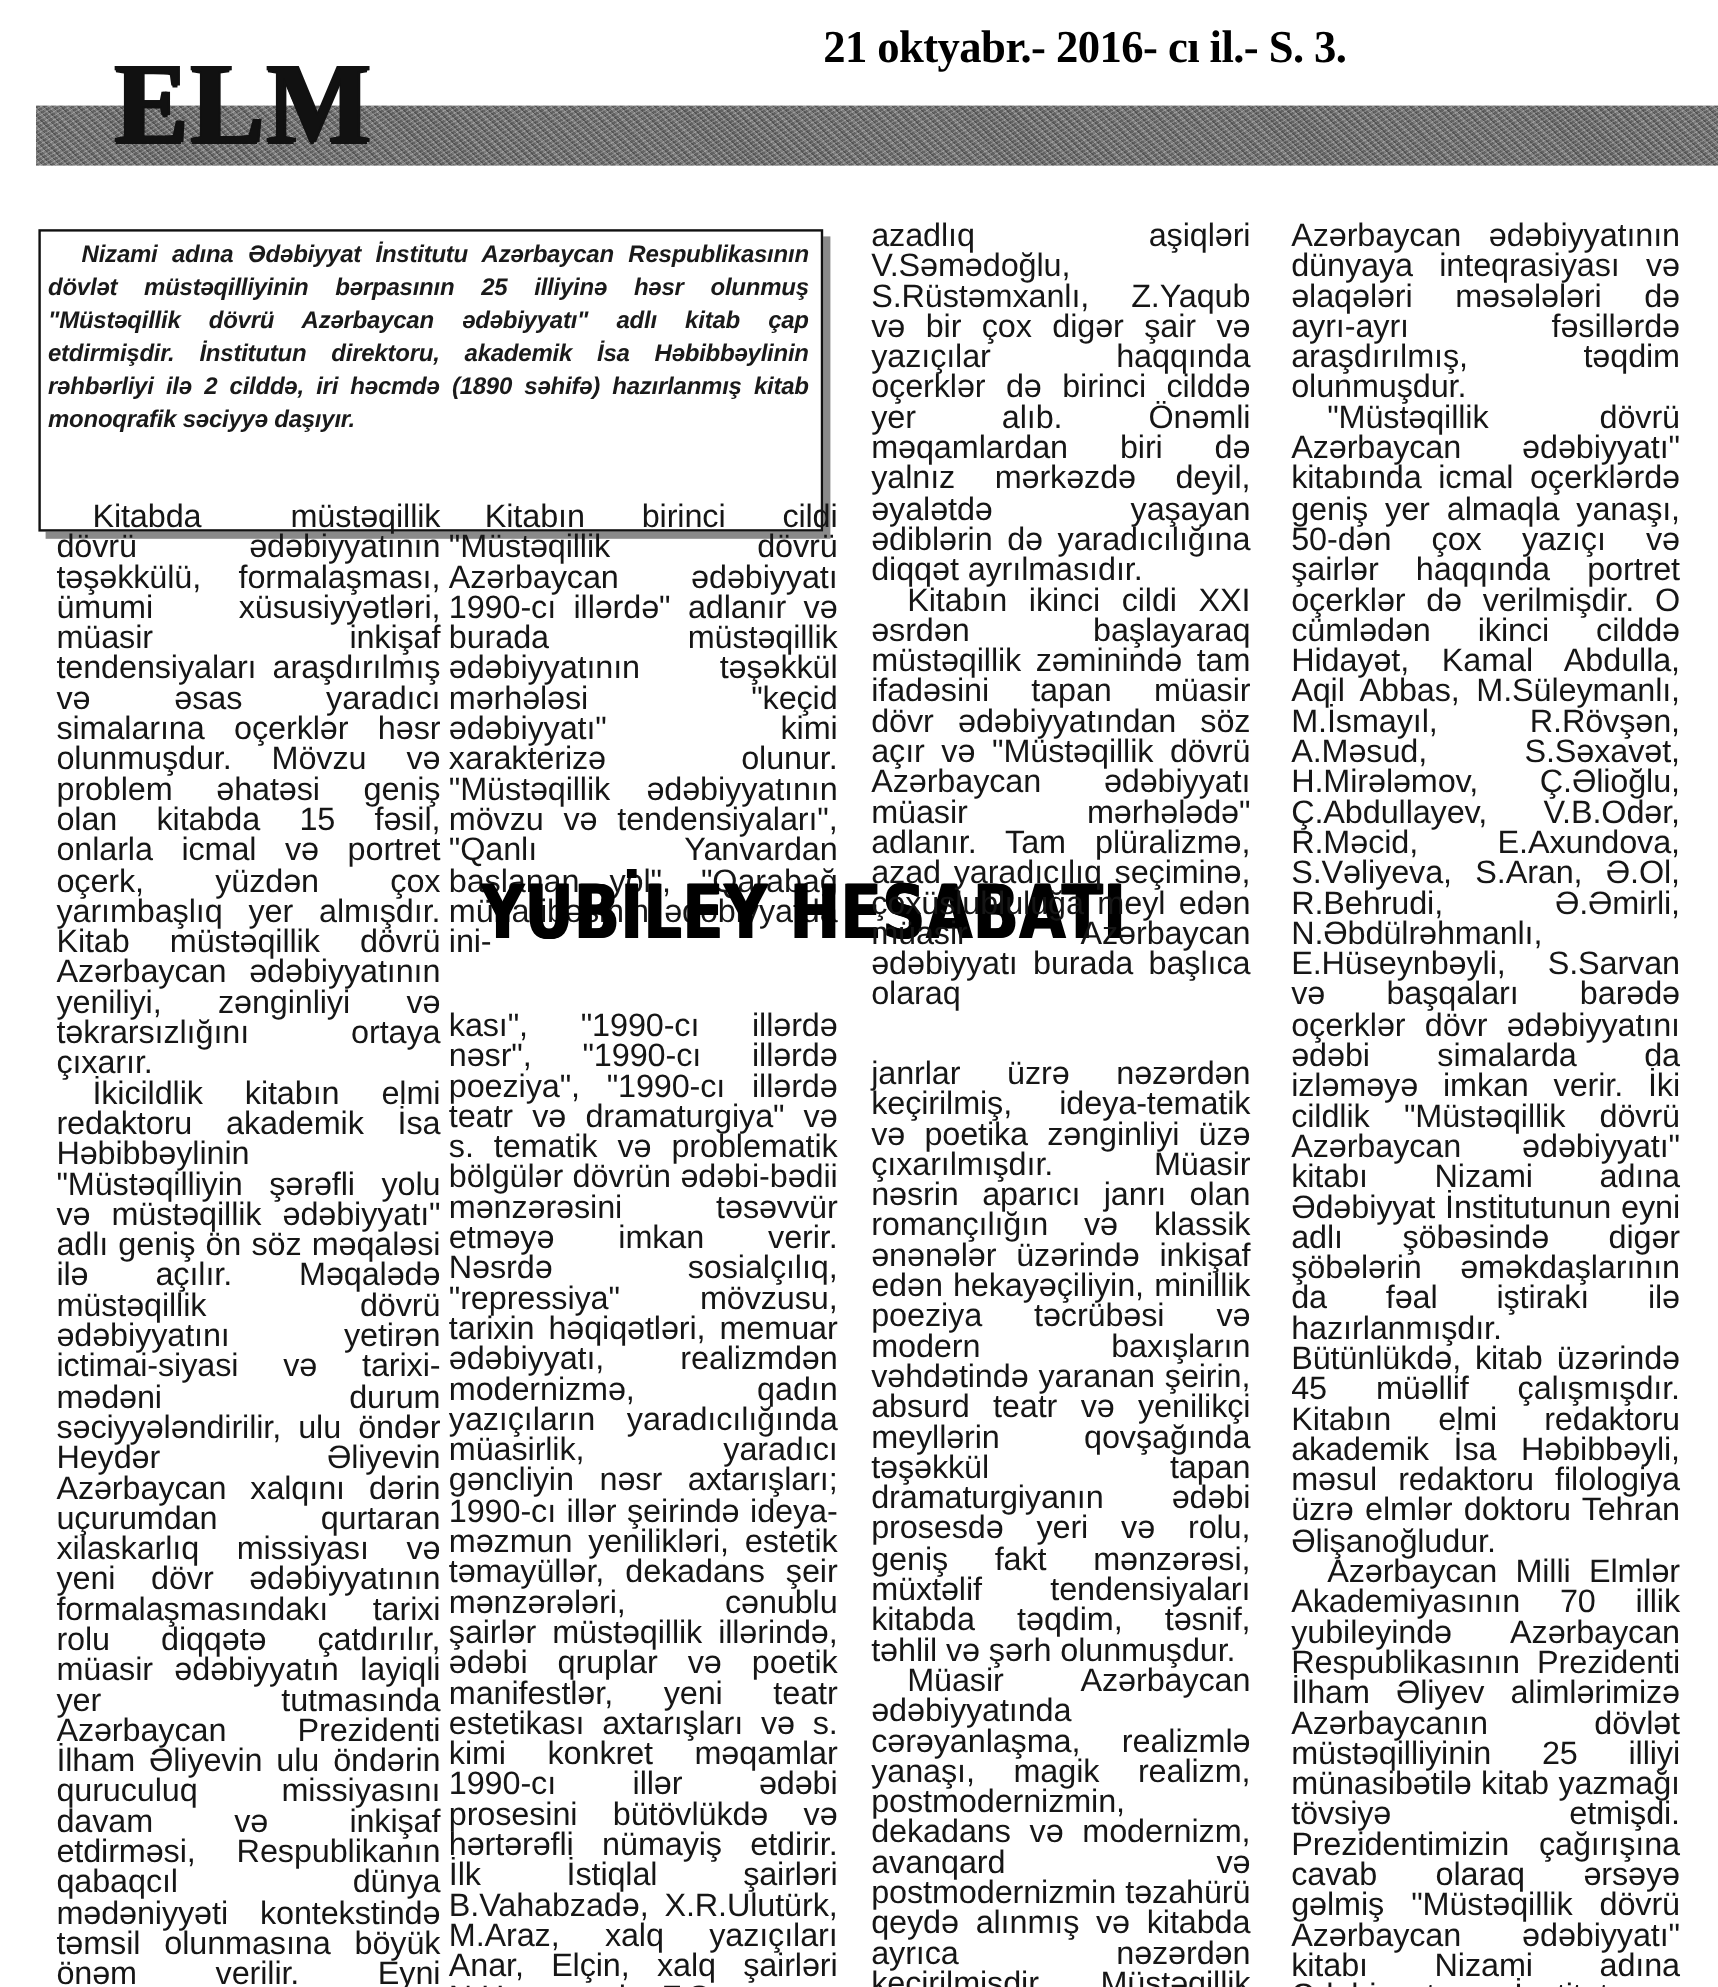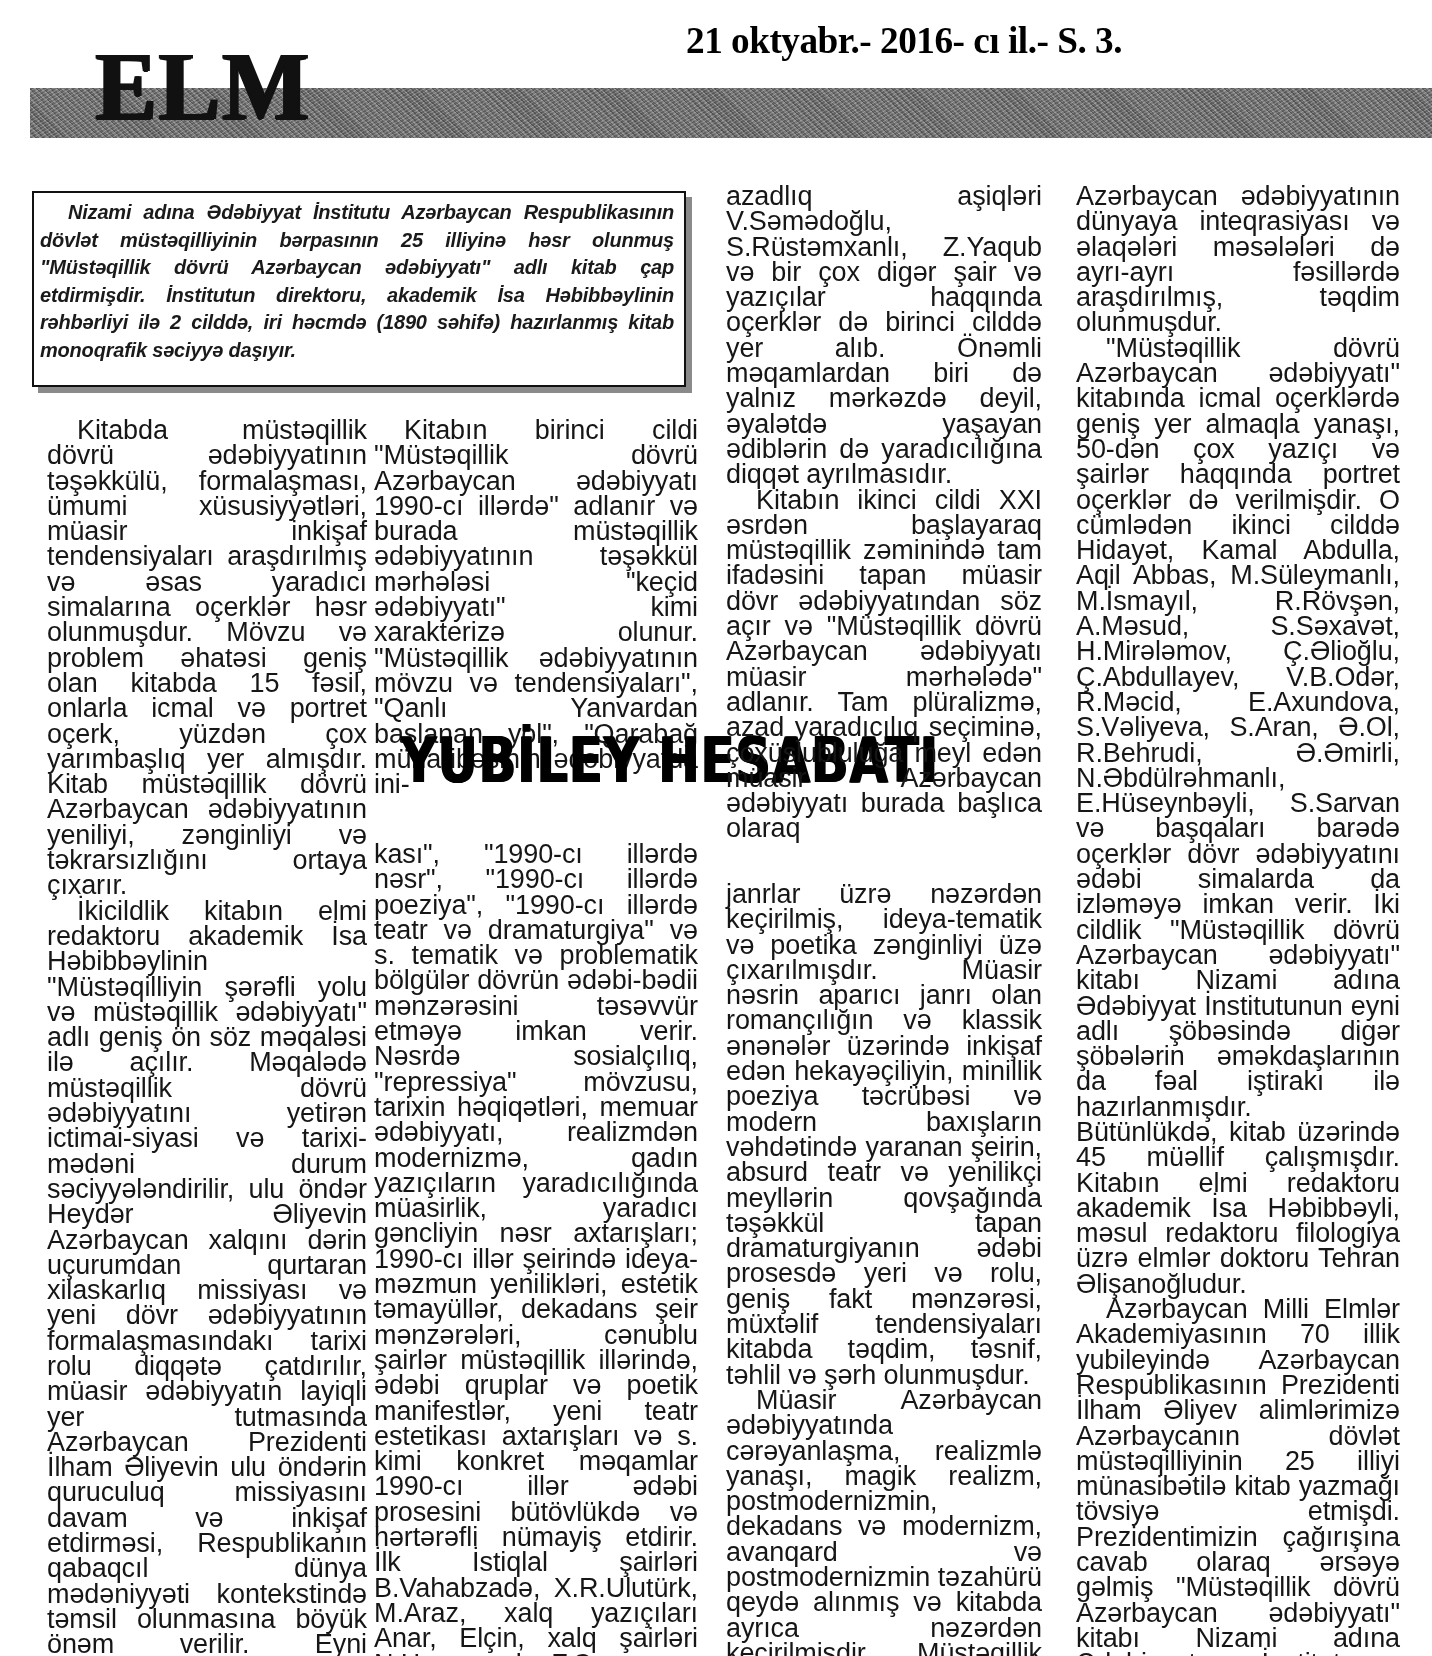--- a/index.html
+++ b/index.html
@@ -21,21 +21,21 @@
     letter-spacing: 2px; color: #111; line-height: 1;
     transform: scaleY(1.05);
     text-shadow: 2px 0 #111, -1px 0 #111, 0 1px #111;
   }
   .dateline {
     position: absolute; left: 686px; top: 18px;
     font-family: "Liberation Serif", serif; font-weight: bold; font-size: 38px;
     letter-spacing: -0.5px; color: #000; transform: scaleX(0.98); transform-origin: left;
   }
   .lead-box {
-    position: absolute; left: 32px; top: 191px; width: 654px; height: 196px;
+    position: absolute; left: 32px; top: 191px; width: 654px; height: 252px;
     border: 2px solid #111; background: #fff; box-sizing: border-box;
     padding: 6px 10px 0 6px;
     box-shadow: 6px 6px 0 #8a8a8a;
   }
   .lead-text {
     font-family: "Liberation Sans", sans-serif; font-weight: bold; font-style: italic;
     font-size: 20px; line-height: 27.5px; text-align: justify; color: #1a1a1a;
     text-indent: 28px; margin: 0; letter-spacing: -0.2px;
   }
   .col {

